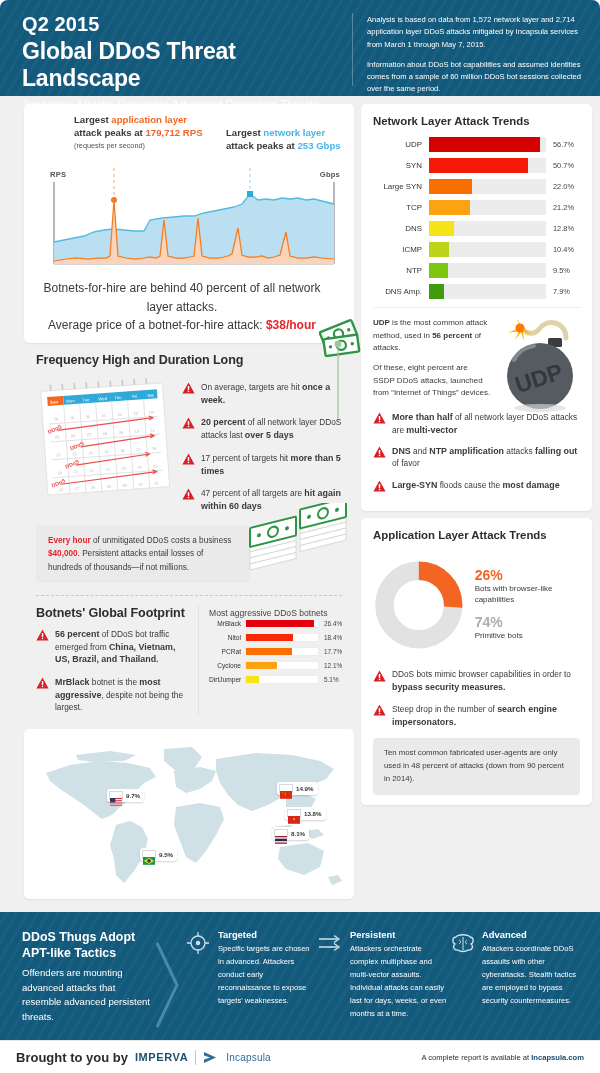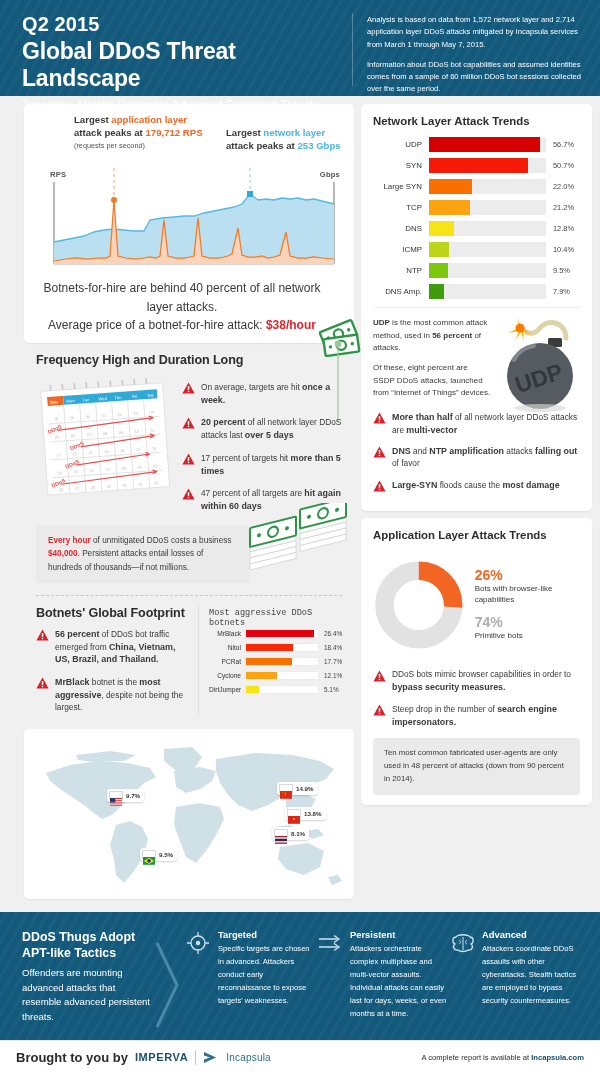--- a/index.html
+++ b/index.html
@@ -7,20 +7,21 @@
     width: 600px;
     background: #ffffff;
     font-family: "Liberation Sans", sans-serif;
   }
   .page {
     position: relative;
     width: 600px;
     height: 1073px;
     background: #f0f0f0;
     overflow: hidden;
+    border-radius: 8px;
   }
 
   
   .header {
     position: relative;
     height: 96px;
     background: #13597c;
     background-image: repeating-linear-gradient(
       -60deg,
       rgba(255,255,255,0.030) 0px,
@@ -102,21 +103,21 @@
   }
   .costbox .red { color:#e8232a; font-weight:bold; }
   .money-deco { position:absolute; right:-2px; top:-22px; }
 
   .dashdiv { border-top:1px dashed #c6c6c6; margin: 12px 12px 0 12px; }
 
   
   .botrow { display:flex; gap:12px; }
   .bot-left { width:150px; }
   .bot-right { flex:1; border-left:1px solid #e0e0e0; padding-left:10px; padding-top:2px; }
-  .bot-cap { font-size:8.6px; color:#444; margin-bottom:1px;font-family:Liberation Mono, monospace; }
+  .bot-cap { font-size:8.6px; color:#444; margin-bottom:1px; }
   .botbar-row { display:flex; align-items:center; margin-bottom:5px; font-size:6.8px; }
   .botbar-name { width:36px; text-align:right; color:#333; padding-right:4px; font-size:6.6px; }
   .botbar-track { width:74px; height:9px; background:#ffffff; border:1px solid #ececec; position:relative; }
   .botbar-fill { height:100%; }
   .botbar-val { padding-left:5px; color:#444; font-size:6.4px; }
 
   
   .mapcard { margin-top:7px; padding:6px 0 4px 0; overflow:hidden; }
   .mapwrap { position:relative; width:100%; height:160px; }
   .flagchip {

